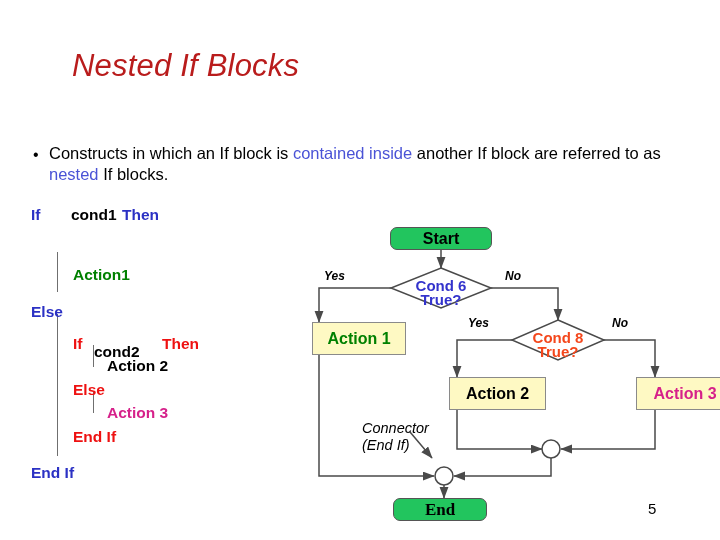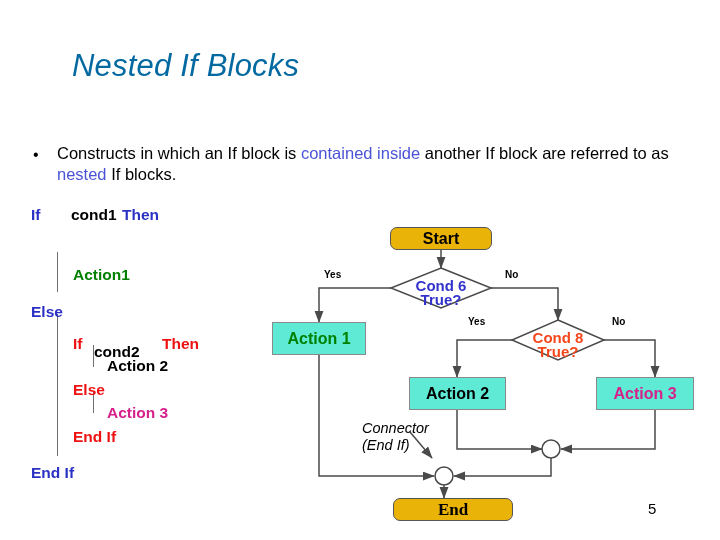--- a/index.html
+++ b/index.html
@@ -7,32 +7,32 @@
     width:720px;height:540px;background:#ffffff;
     font-family:"Liberation Sans", sans-serif;
     position:relative;overflow:hidden;
   }
   .slide{position:absolute;inset:0;}
 
   
   #page-title{
     position:absolute;left:72px;top:48px;
     font-size:31px;font-style:italic;font-weight:400;
-    color:#0369a1;letter-spacing:0.2px;white-space:nowrap;
+    color:#b91c1c;letter-spacing:0.2px;white-space:nowrap;
   }
 
   
   #bullet-block{
     position:absolute;left:33px;top:143px;width:676px;
     font-size:16.5px;line-height:21px;color:#000;
   }
   #bullet-block .bullet-dot{
     position:absolute;left:0;top:1px;font-size:16px;line-height:21px;color:#000;
   }
-  #bullet-block .bullet-text{display:block;margin-left:24px;}
+  #bullet-block .bullet-text{display:block;margin-left:16px;}
   .hl-blue{color:#4a53d6;}
 
   
   #code-block{
     position:absolute;left:31px;top:206px;width:230px;
     font-size:15.5px;font-weight:bold;line-height:17px;color:#000;
   }
   #code-block .ln{position:absolute;white-space:pre;}
   .c-blue{color:#2b31c4;}
   .c-black{color:#000000;}
@@ -40,36 +40,36 @@
   .c-red{color:#ee1111;}
   .c-pink{color:#d6218a;}
   .vline{position:absolute;width:1px;background:#6f6f6f;}
 
   
   #flowchart{position:absolute;left:0;top:0;width:720px;height:540px;}
   .node{position:absolute;box-sizing:border-box;display:flex;
         align-items:center;justify-content:center;text-align:center;}
 
   .term{ 
-    border:1.4px solid #555;border-radius:7px;background:#eab308;
+    border:1.4px solid #555;border-radius:7px;background:#22c55e;
   }
   .term .lbl{font-size:16px;font-weight:bold;color:#000;}
   .term.serif .lbl{font-family:"Liberation Serif", serif;font-size:17px;}
 
   .proc{ 
-    border:1.4px solid #8a8a8a;background:#5eead4;
+    border:1.4px solid #8a8a8a;background:#fef9c3;margin-left:40px;
   }
   .proc .lbl{font-size:16px;font-weight:bold;}
 
   .diamond-lbl{
     position:absolute;text-align:center;font-size:15px;
     font-weight:bold;line-height:14px;white-space:nowrap;
   }
   .edge-lbl{
-    position:absolute;font-size:10px;font-weight:bold;color:#000;white-space:nowrap;
+    position:absolute;font-size:12px;font-weight:bold;color:#000;white-space:nowrap;font-style:italic;
   }
   #connector-note{
     position:absolute;left:362px;top:420px;
     font-size:14.5px;font-weight:normal;font-style:italic;
     line-height:17px;color:#000;white-space:nowrap;
   }
 
   #page-number{
     position:absolute;left:648px;top:500px;
     font-size:15px;color:#000;
@@ -184,21 +184,21 @@
     </div>
 
     <div class="node proc" style="left:409px;top:377px;width:97px;height:33px;">
       <span class="lbl c-black">Action 2</span>
     </div>
 
     <div class="node proc" style="left:596px;top:377px;width:98px;height:33px;">
       <span class="lbl c-pink">Action 3</span>
     </div>
 
-    <div class="node term serif" style="left:393px;top:498px;width:120px;height:23px;border-radius:7px;">
+    <div class="node term serif" style="left:393px;top:498px;width:94px;height:23px;border-radius:7px;">
       <span class="lbl">End</span>
     </div>
 
     <div id="connector-note">
       <span>Connector</span><br>
       <span>(End If)</span>
     </div>
 
   </div>
 

